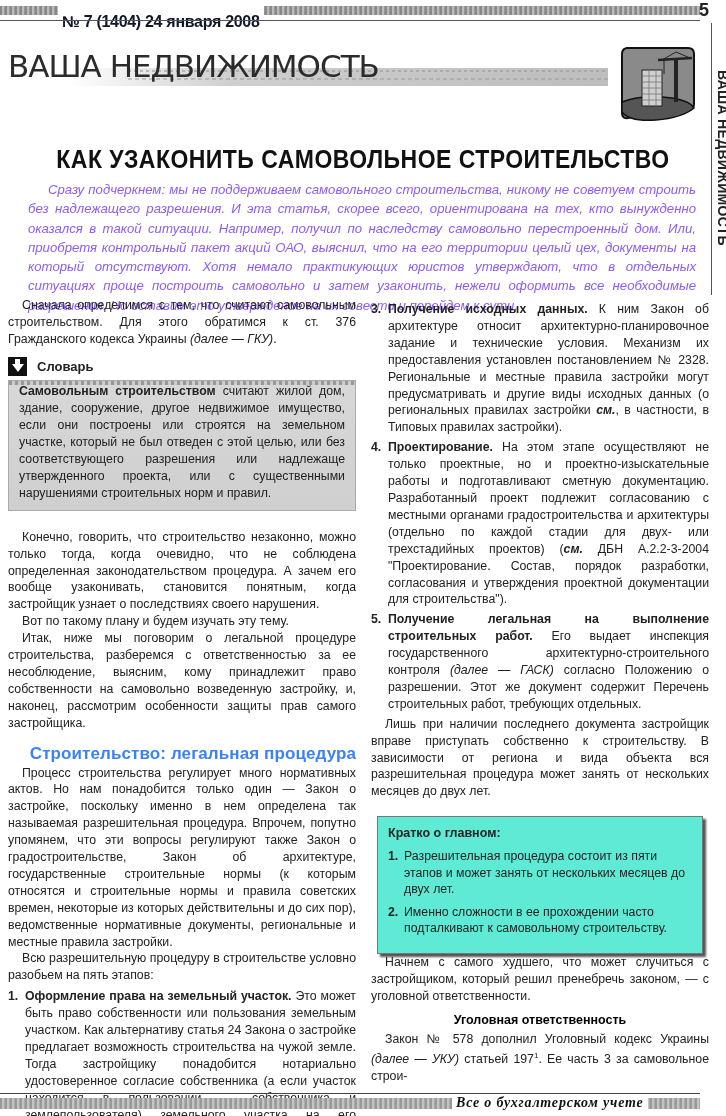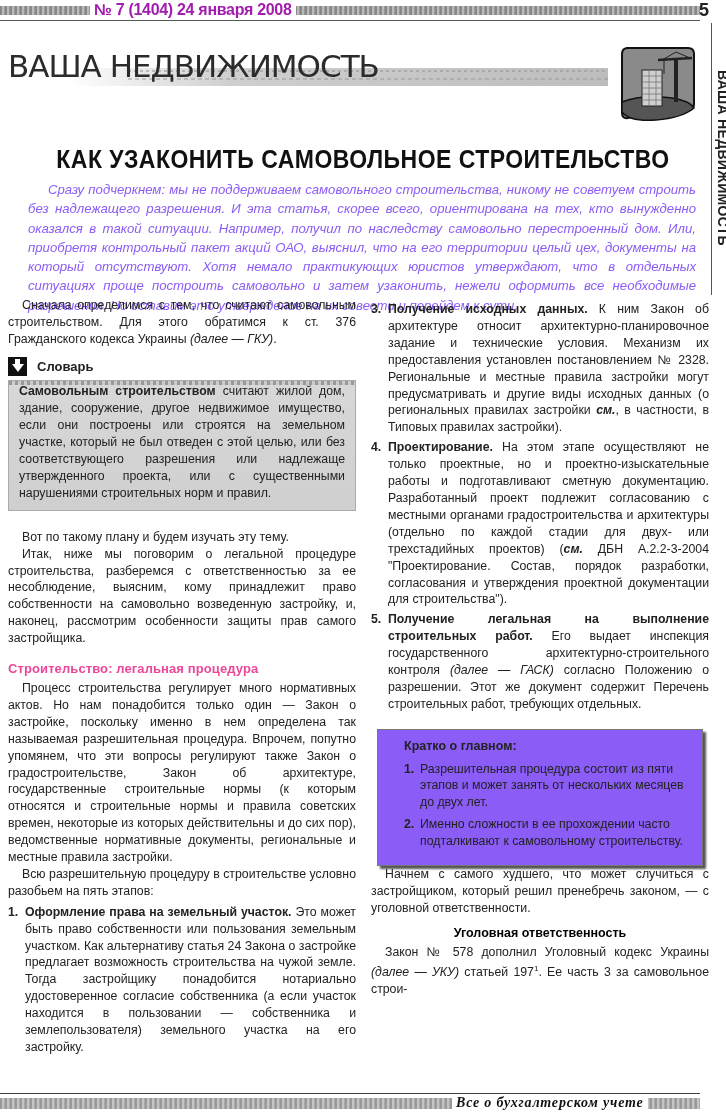--- a/index.html
+++ b/index.html
@@ -5,21 +5,21 @@
   html, body { margin:0; padding:0; background:#fff; }
   body { width:726px; height:1116px; position:relative; overflow:hidden;
          font-family:"Liberation Sans", sans-serif; color:#1a1a1a; }
   .abs { position:absolute; }
 
   
   .topbar { left:0; top:0; width:700px; height:22px; }
   .topbar .stripe { position:absolute; top:6px; height:9px;
      background:repeating-linear-gradient(90deg,#888 0 2px,#bbb 2px 4px,#999 4px 5px); }
   .topbar .issue { position:absolute; left:58px; top:1px; font-weight:bold; font-size:16px;
-     font-family:"Liberation Sans Narrow","Liberation Sans",sans-serif; letter-spacing:-0.3px; color:#a21caf; background:#fff; padding:0 4px;margin-left:32px; }
+     font-family:"Liberation Sans Narrow","Liberation Sans",sans-serif; letter-spacing:-0.3px; color:#0f172a; background:#fff; padding:12px 4px; }
   .topbar .rule { position:absolute; left:0; top:20px; width:700px; height:1px; background:#555; }
   .pagenum { left:699px; top:0; font-weight:bold; font-size:18px; color:#222; }
   .vline { left:711px; top:23px; width:1px; height:272px; background:#555; }
   .sidetext { left:707px; top:70px; width:24px; height:210px; writing-mode:vertical-rl;
      font-weight:bold; font-size:14px; color:#222; letter-spacing:0.3px; }
 
   
   .banner { left:8px; top:48px; width:600px; height:40px; }
   .banner .fade { position:absolute; left:60px; right:0; top:20px; height:18px;
      background:linear-gradient(90deg,rgba(200,200,200,0) 0%,#cfcfcf 30%,#bdbdbd 100%); }
@@ -49,32 +49,32 @@
   .dict-icon:after { content:""; position:absolute; left:4px; top:7px; border-left:6px solid transparent;
      border-right:6px solid transparent; border-top:8px solid #fff; }
   .dict-icon:before { content:""; position:absolute; left:7px; top:2px; width:5px; height:6px; background:#fff; }
   .dict-label { font-weight:bold; font-size:13px; }
   .dict-box { margin-top:4px; background:linear-gradient(#d8d8d8,#cfcfcf); border:1px solid #aaa;
      padding:2px 10px 8px 10px; font-size:12.3px; line-height:17px; text-align:justify; position:relative; }
   .dict-box:before { content:""; position:absolute; left:0; right:0; top:0; height:4px;
      background:repeating-linear-gradient(90deg,#999 0 3px,#ccc 3px 6px); }
   .dict-box b { font-weight:bold; }
 
-  h2.sub { margin:14px 0 2px 0; text-align:left; font-size:13px; font-weight:bold;
-     font-family:"Liberation Sans Narrow","Liberation Sans",sans-serif; letter-spacing:0.1px; color:#ec4899; }
+  h2.sub { margin:14px 0 2px 0; text-align:right; font-size:17px; font-weight:bold;
+     font-family:"Liberation Sans Narrow","Liberation Sans",sans-serif; letter-spacing:0.1px; color:#3b82f6; }
   h3.subsub { margin:8px 0 2px 0; text-align:center; font-size:12.5px; font-weight:bold; color:#000000; }
 
   ol.steps { list-style:none; margin:4px 0 0 0; padding:0; }
   ol.steps li { position:relative; padding-left:17px; margin-bottom:3px; }
   ol.steps li .num { position:absolute; left:0; top:0; font-weight:bold; }
   ol.steps li b { font-weight:bold; }
   i { font-style:italic; }
 
   .summary { margin:16px 6px 0 6px; border:1px solid #777; box-shadow:3px 3px 2px #555;
-     padding:8px 10px 10px 26px; background:#8b5cf6; }
+     padding:8px 10px 10px 10px; background:#5eead4; }
   .summary .stitle { font-weight:bold; font-size:12.5px; margin-bottom:6px; }
   .summary .sitem { position:relative; padding-left:16px; margin-bottom:6px; font-size:12.3px; line-height:16.5px; text-align:left; }
   .summary .sitem .num { position:absolute; left:0; font-weight:bold; }
 
   .footer { left:0; top:1093px; width:652px; height:20px; }
   .footer .rule { position:absolute; left:0; top:0; width:700px; height:1px; background:#444; }
   .footer .stripe { position:absolute; top:5px; height:11px;
      background:repeating-linear-gradient(90deg,#999 0 2px,#c4c4c4 2px 4px,#aaa 4px 5px); }
   .footer .label { position:absolute; left:452px; top:2px; font-weight:bold; font-style:italic;
      font-size:14px; letter-spacing:0.8px; color:#111; background:#fff; padding:0 4px;
@@ -130,20 +130,21 @@
 
   <div class="dict-head">
     <span class="dict-icon"></span>
     <span class="dict-label">Словарь</span>
   </div>
   <div class="dict-box">
     <b>Самовольным строительством</b><span> считают жилой дом, здание, сооружение, другое недвижимое имущество, если они построены или строятся на земельном участке, который не был отведен с этой целью, или без соответствующего разрешения или надлежаще утвержденного проекта, или с существенными нарушениями строительных норм и правил.</span>
   </div>
 
   <div style="height:18px"></div>
+  <p>Конечно, говорить, что строительство незаконно, можно только тогда, когда очевидно, что не соблюдена определенная законодательством процедура. А зачем его вообще узаконивать, становится понятным, когда застройщик узнает о последствиях своего нарушения.</p>
   <p>Вот по такому плану и будем изучать эту тему.</p>
   <p>Итак, ниже мы поговорим о легальной процедуре строительства, разберемся с ответственностью за ее несоблюдение, выясним, кому принадлежит право собственности на самовольно возведенную застройку, и, наконец, рассмотрим особенности защиты прав самого застройщика.</p>
 
   <h2 class="sub">Строительство: легальная процедура</h2>
   <p>Процесс строительства регулирует много нормативных актов. Но нам понадобится только один — Закон о застройке, поскольку именно в нем определена так называемая разрешительная процедура. Впрочем, попутно упомянем, что эти вопросы регулируют также Закон о градостроительстве, Закон об архитектуре, государственные строительные нормы (к которым относятся и строительные нормы и правила советских времен, некоторые из которых действительны и до сих пор), ведомственные нормативные документы, региональные и местные правила застройки.</p>
   <p>Всю разрешительную процедуру в строительстве условно разобьем на пять этапов:</p>
 
   <ol class="steps">
     <li>
       <span class="num">1.</span>
@@ -161,20 +162,21 @@
     </li>
     <li>
       <span class="num">4.</span>
       <b>Проектирование.</b><span> На этом этапе осуществляют не только проектные, но и проектно-изыскательные работы и подготавливают сметную документацию. Разработанный проект подлежит согласованию с местными органами градостроительства и архитектуры (отдельно по каждой стадии для двух- или трехстадийных проектов) (</span><b><i>см.</i></b><span> ДБН А.2.2-3-2004 "Проектирование. Состав, порядок разработки, согласования и утверждения проектной документации для строительства").</span>
     </li>
     <li>
       <span class="num">5.</span>
       <b>Получение легальная на выполнение строительных работ.</b><span> Его выдает инспекция государственного архитектурно-строительного контроля </span><i>(далее — ГАСК)</i><span> согласно Положению о разрешении. Этот же документ содержит Перечень строительных работ, требующих отдельных.</span>
     </li>
   </ol>
+  <p>Лишь при наличии последнего документа застройщик вправе приступать собственно к строительству. В зависимости от региона и вида объекта вся разрешительная процедура может занять от нескольких месяцев до двух лет.</p>
 
   <div class="summary">
     <div class="stitle">Кратко о главном:</div>
     <div class="sitem">
       <span class="num">1.</span>
       <span>Разрешительная процедура состоит из пяти этапов и может занять от нескольких месяцев до двух лет.</span>
     </div>
     <div class="sitem">
       <span class="num">2.</span>
       <span>Именно сложности в ее прохождении часто подталкивают к самовольному строительству.</span>

